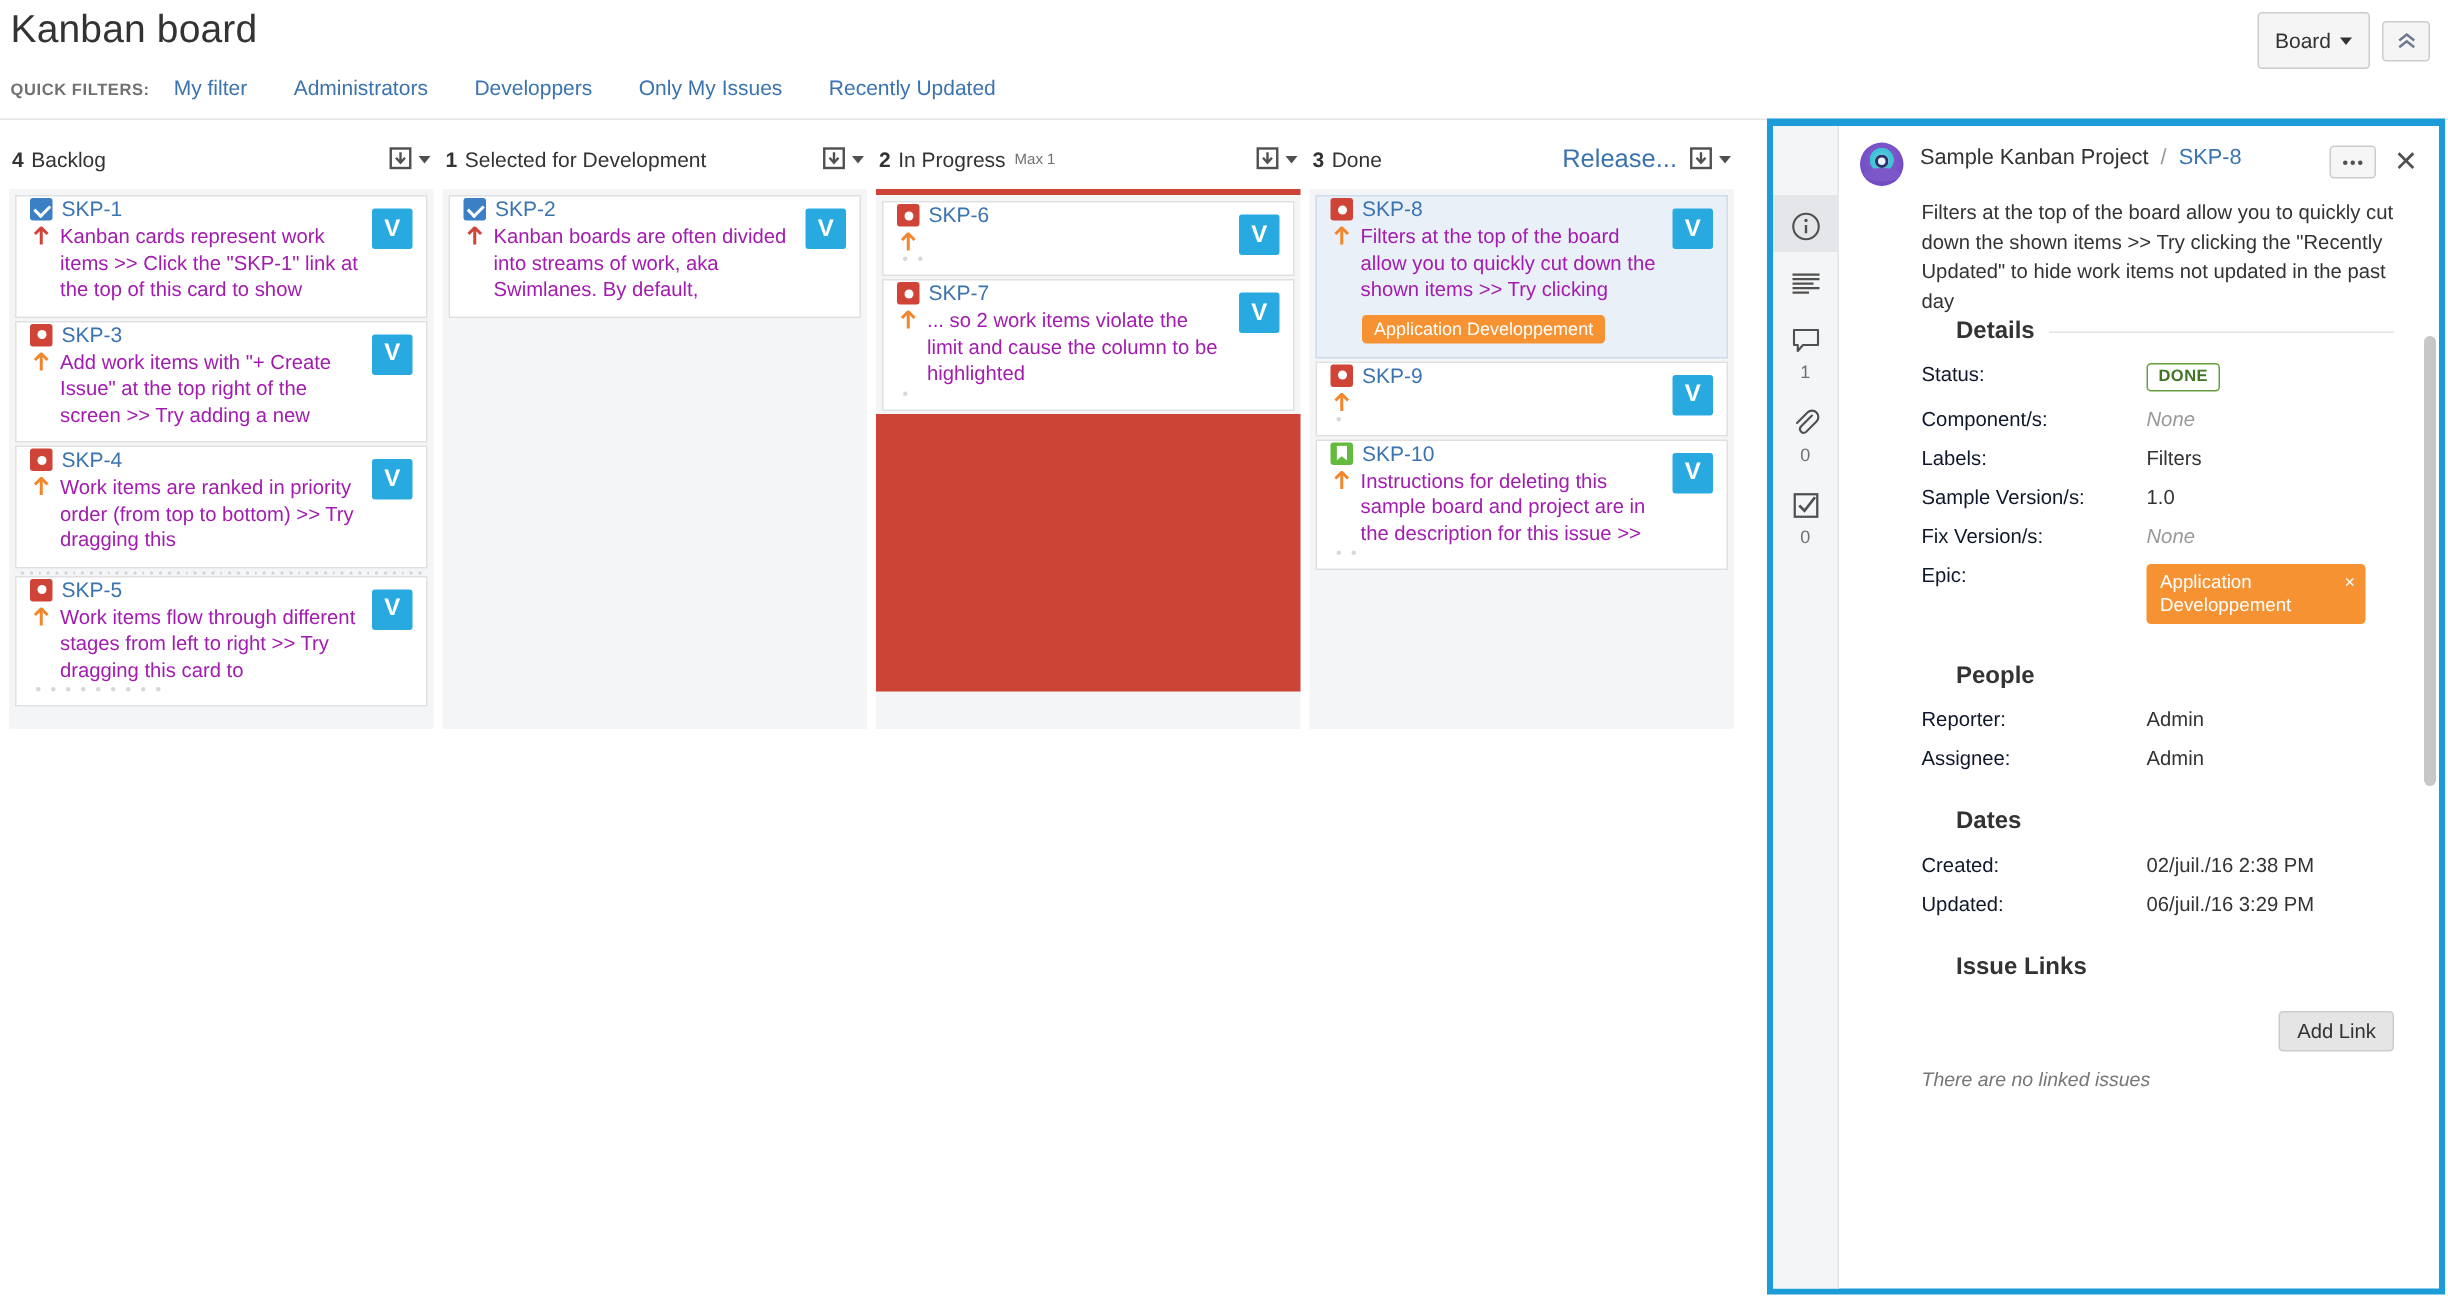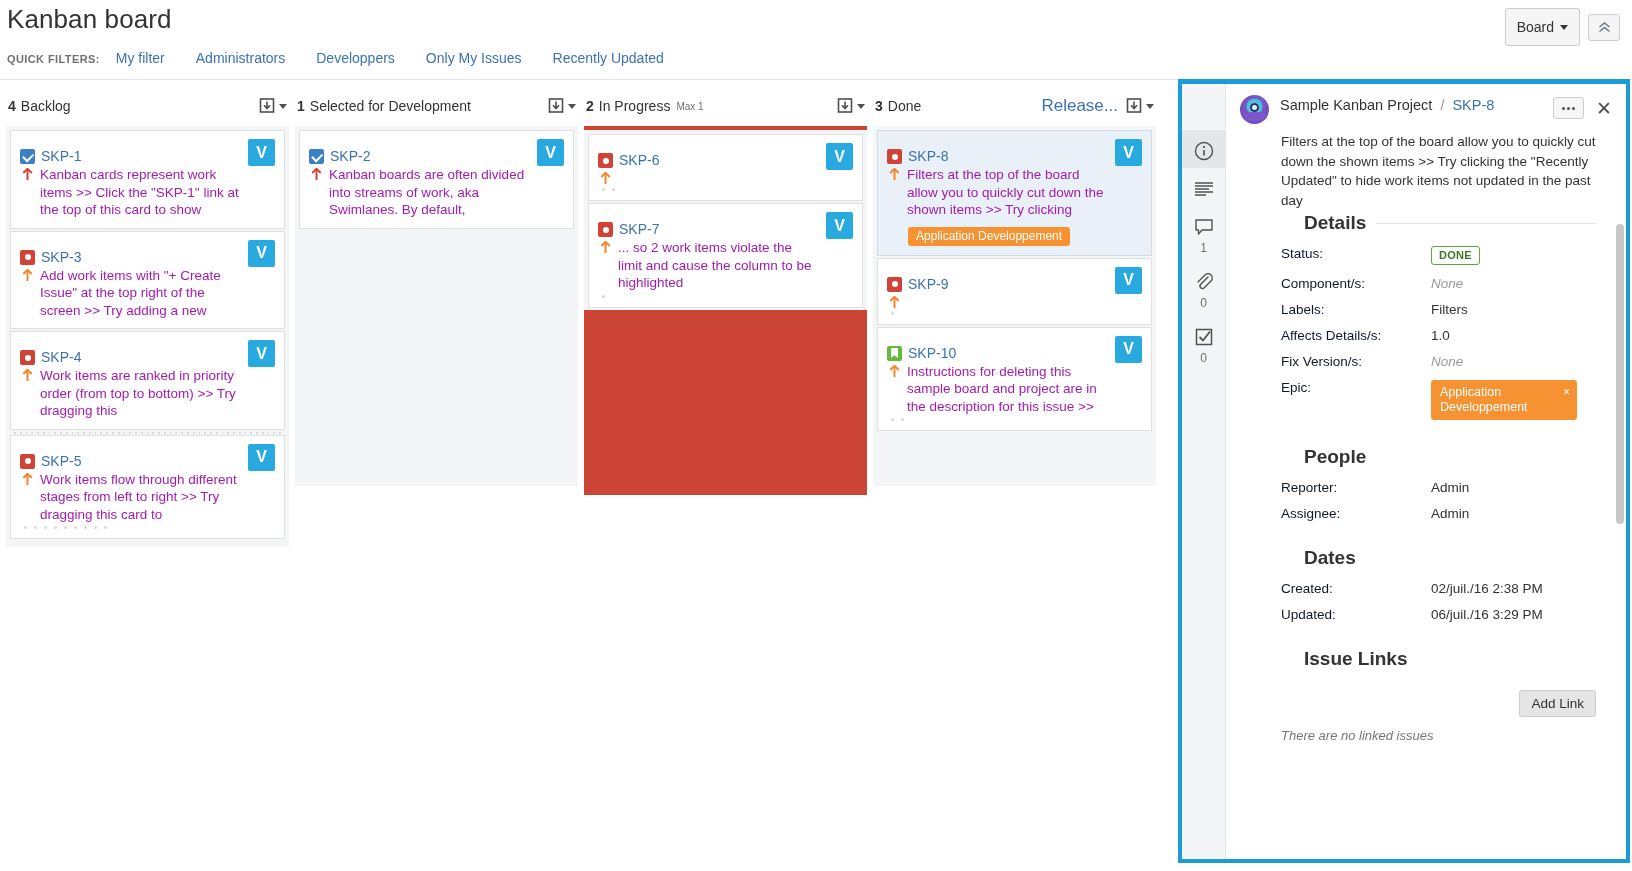--- a/index.html
+++ b/index.html
@@ -47,21 +47,21 @@
   .release-link { font-size: 17px; color: #3b73af; cursor: pointer; margin-right: 4px; }
   .dl-icon { width: 16px; height: 17px; position: relative; cursor: pointer; }
   .dl-icon svg { display: block; }
   .mini-caret { border-left: 4px solid transparent; border-right: 4px solid transparent; border-top: 5px solid #505050; }
 
   .col-body { background: #f4f5f7; padding: 4px 4px 6px 4px; min-height: 60px; position: relative; }
   .wip-fill { background: #cc4436; }
 
   .card {
     background: #fff; border: 1px solid #e0e0e0; border-radius: 0px;
-    padding: 17px 10px 9px 9px; margin-bottom: 2px; position: relative; cursor: pointer;
+    padding: 0 10px 9px 9px; margin-bottom: 2px; position: relative; cursor: pointer;
   }
   .card.selected { background: #e9f0f8; border-color: #d0dcea; }
   .card .card-top { display: flex; align-items: flex-start; }
   .type-icon { width: 15px; height: 15px; flex: 0 0 15px; margin-top: 1px; margin-right: 6px; }
   .type-bug { background: #d04437; border-radius: 2px; position: relative; }
   .type-bug::after { content:''; position:absolute; left:4.5px; top:4.5px; width:6px; height:6px; background:#fff; border-radius:50%; }
   .type-task { background: #3b7fc4; border-radius: 2px; position: relative; }
   .type-task::after {
     content:''; position:absolute; left:3px; top:3.5px; width:8px; height:4.5px;
     border-left: 2px solid #fff; border-bottom: 2px solid #fff; transform: rotate(-45deg);
@@ -126,21 +126,21 @@
     width: 31px; height: 22px; border: 1px solid #ccc; border-radius: 3px; background: #f6f6f6;
     display: flex; align-items: center; justify-content: center; gap: 2px; cursor: pointer;
   }
   .btn-dots i { width: 3px; height: 3px; background: #505050; border-radius: 50%; display: block; }
   .btn-close { font-size: 19px; color: #505050; cursor: pointer; line-height: 1; font-weight: 300; }
 
   .panel-desc {
     padding: 8px 30px 0 55px; font-size: 13.5px; color: #333; line-height: 19.5px;
   }
   .panel-scroll { position: absolute; left: 0; top: 128px; right: 0; bottom: 0; padding: 0 30px 0 55px; }
-  .sec-title { font-size: 19px; font-weight: bold; color: #333; display: flex; align-items: center; gap: 10px; margin: 0 0 12px 0; padding-left: 23px; }
+  .sec-title { font-size: 16px; font-weight: bold; color: #333; display: flex; align-items: center; gap: 10px; margin: 0 0 12px 0; padding-left: 23px; }
   .sec-title .rule { flex: 1; height: 1px; background: #e4e4e4; }
   .fields { display: grid; grid-template-columns: 150px 1fr; row-gap: 11px; font-size: 13.5px; }
   .f-label { color: #0f172a; }
   .f-val { color: #333; }
   .f-val.none { color: #999; font-style: italic; }
   .status-lozenge {
     display: inline-block; border: 1px solid #64a13c; color: #3f7622; background: #fff;
     font-size: 11px; font-weight: bold; padding: 2px 7px 3px 7px; border-radius: 3px; letter-spacing: 0.3px;
   }
   .epic-chip {
@@ -571,21 +571,21 @@
           <div class="fields">
             <div class="f-label">Status:</div>
             <div><span class="status-lozenge">DONE</span></div>
 
             <div class="f-label">Component/s:</div>
             <div class="f-val none">None</div>
 
             <div class="f-label">Labels:</div>
             <div class="f-val">Filters</div>
 
-            <div class="f-label">Affects Details/s:</div>
+            <div class="f-label">Sample Version/s:</div>
             <div class="f-val">1.0</div>
 
             <div class="f-label">Fix Version/s:</div>
             <div class="f-val none">None</div>
 
             <div class="f-label">Epic:</div>
             <div>
               <span class="epic-chip">
                 <span>Application Developpement</span>
                 <span class="x">×</span>

